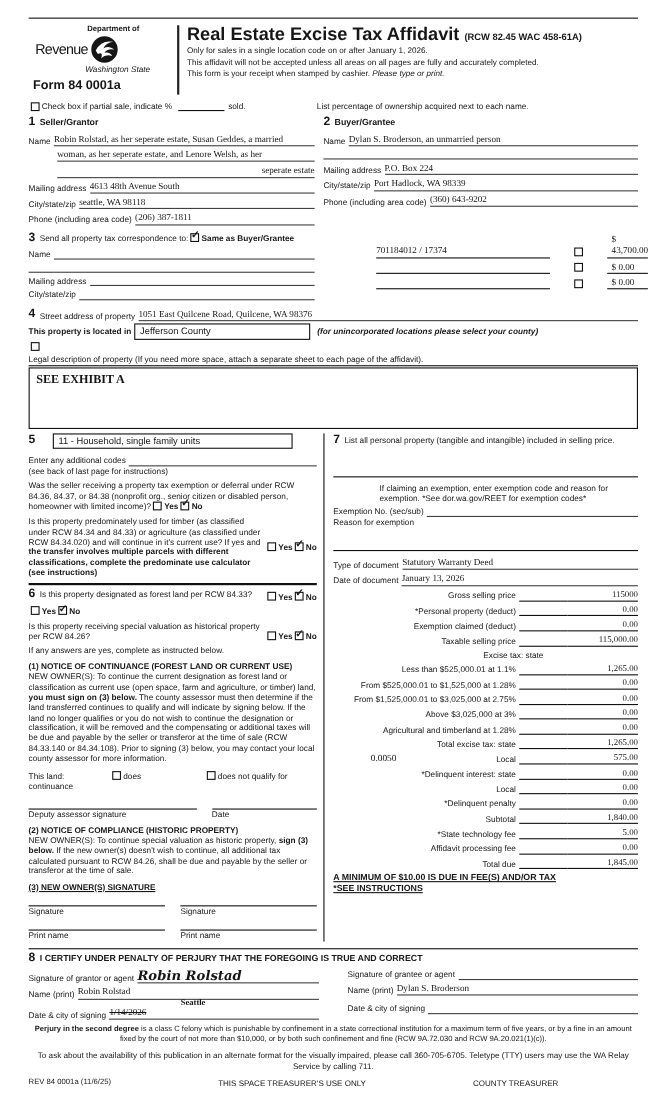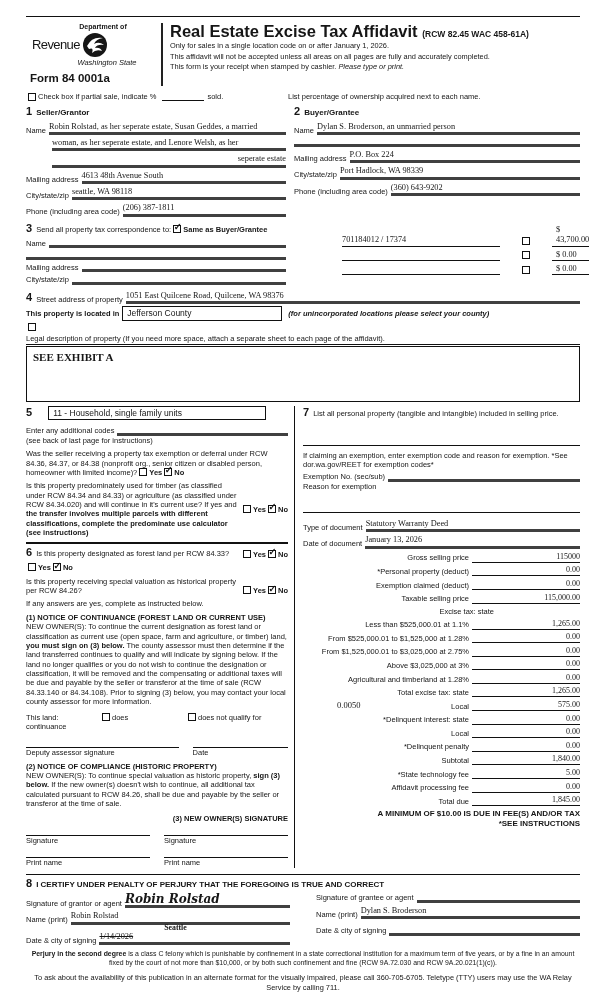--- a/index.html
+++ b/index.html
@@ -7,21 +7,21 @@
   body { background:#fff; color:#161616; font-family:"Liberation Sans",sans-serif; font-size:7.5px; line-height:1.25; overflow:hidden; }
   .page { padding:16px 20px 0 26px; }
   .toprule { border-top:1.5px solid #111; margin-bottom:6px; }
   .bold { font-weight:bold; }
   .ital { font-style:italic; }
   .num { font-size:11px; font-weight:bold; margin-right:4px; }
   .val { font-family:"Liberation Serif",serif; font-size:8.3px; }
   .ul { border-bottom:1px solid #111; }
   .frow { display:flex; align-items:flex-end; margin-top:3px; }
   .lbl { white-space:nowrap; margin-right:3px; }
-  .fill { flex:1; border-bottom:3px solid #404040; min-height:9px; }
+  .fill { flex:1; border-bottom:1px solid #404040; min-height:9px; }
   .cb { display:inline-block; width:8px; height:8px; border:1.2px solid #111; vertical-align:-1px; margin:0 2px 0 2px; position:relative; background:#fff; }
   .cb .mk { position:absolute; top:-3.5px; left:-0.5px; font-size:9.5px; font-weight:bold; line-height:1; }
   
   .hdr { display:flex; }
   .logo { width:128px; flex:0 0 128px; }
   .dept { font-size:7px; font-weight:bold; text-align:center; padding-left:26px; }
   .logorow { display:flex; align-items:center; padding-left:6px; }
   .rev { font-size:13px; font-weight:normal; letter-spacing:-0.6px; }
   .wa { font-style:italic; font-size:7.5px; text-align:center; padding-left:34px; }
   .formno { font-size:11.5px; font-weight:bold; margin-top:4px; padding-left:4px; }
@@ -59,21 +59,21 @@
   .q { margin-top:4px; }
   .ynq { display:flex; }
   .ynq .qt { flex:1; padding-right:2px; }
   .yn { white-space:nowrap; align-self:flex-end; }
   .heavy { border-top:2px solid #111; margin-top:4px; padding-top:2px; }
   .notice-t { font-weight:bold; margin-top:4px; }
   .landrow { display:flex; margin-top:6px; }
   .sigpair { display:flex; gap:14px; margin-top:12px; }
   .sigcell { flex:1; }
   .sigline { border-top:1px solid #111; }
-  .center { text-align:right; }
+  .center { text-align:left;text-decoration:underline; }
   
   .trow { display:flex; align-items:flex-end; margin-top:2.6px; }
   .tlabel { flex:1; text-align:right; white-space:nowrap; }
   .tfill { width:44px; border-bottom:1px solid #111; margin-left:3px; }
   .tval { width:64px; border-bottom:1px solid #111; text-align:right; font-family:"Liberation Serif",serif; font-size:8px; }
   .tprefix { font-family:"Liberation Serif",serif; font-size:8.5px; padding-left:34px; }
   .excise-h { text-align:right; padding-right:86px; margin-top:3px; }
   
   .s8 { border-top:1.5px solid #111; margin-top:6px; padding-top:2px; }
   .s8cols { display:flex; gap:26px; }
@@ -290,21 +290,21 @@
         </div>
       </div>
     </div>
 
     <div class="midR">
 
       <div>
         <div><span class="num">7</span><span>List all personal property (tangible and intangible) included in selling price.</span></div>
         <div style="height:18px;"></div>
         <div class="ul" style="min-height:8px;"></div>
-        <div style="margin-top:5px;">If claiming an exemption, enter exemption code and reason for exemption. *See dor.wa.gov/REET for exemption codes*</div>
+        <div style="margin-top:5px;margin-left:42px;">If claiming an exemption, enter exemption code and reason for exemption. *See dor.wa.gov/REET for exemption codes*</div>
         <div class="frow">
             <span class="lbl">Exemption No. (sec/sub)</span>
             <span class="fill"></span>
           </div>
         <div>Reason for exemption</div>
         <div style="height:14px;"></div>
         <div class="ul" style="min-height:8px;"></div>
       </div>
 
       <div style="margin-top:6px;">

